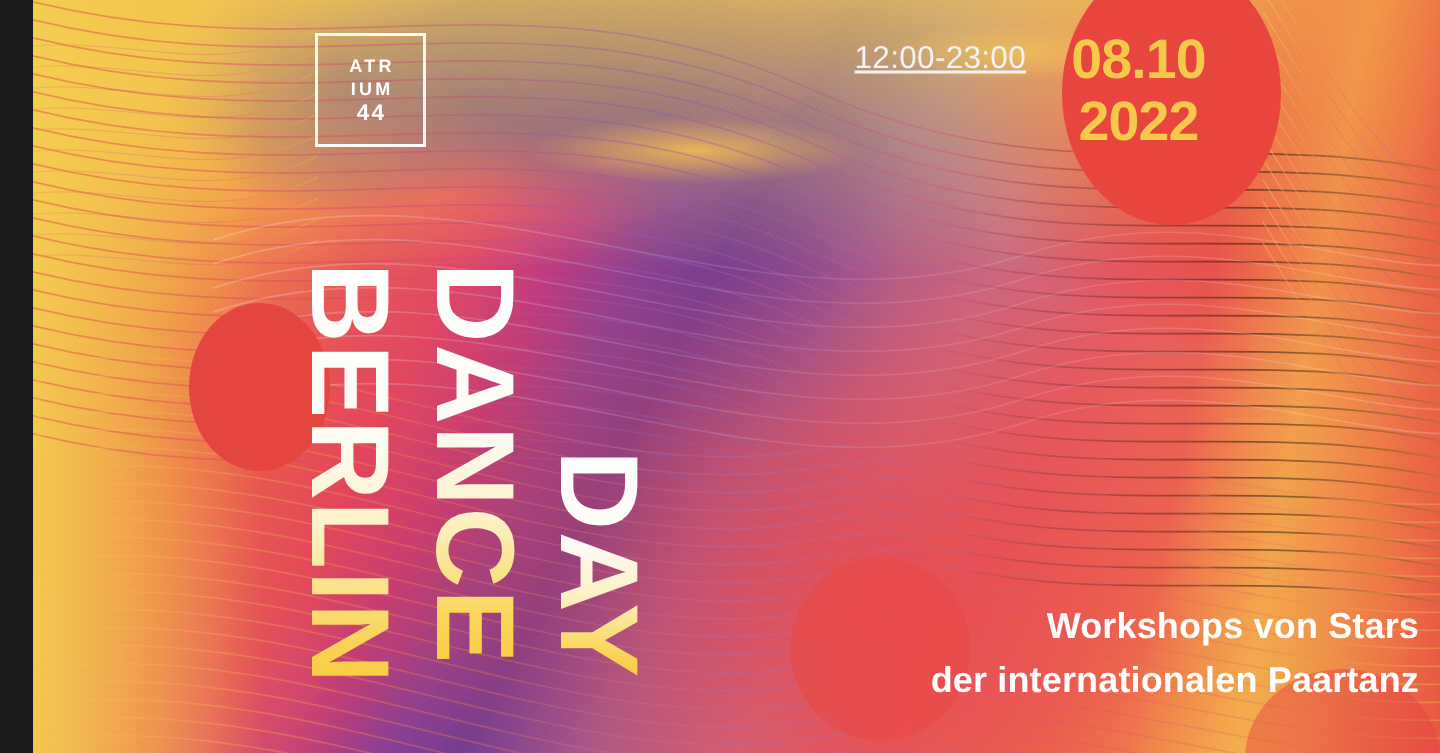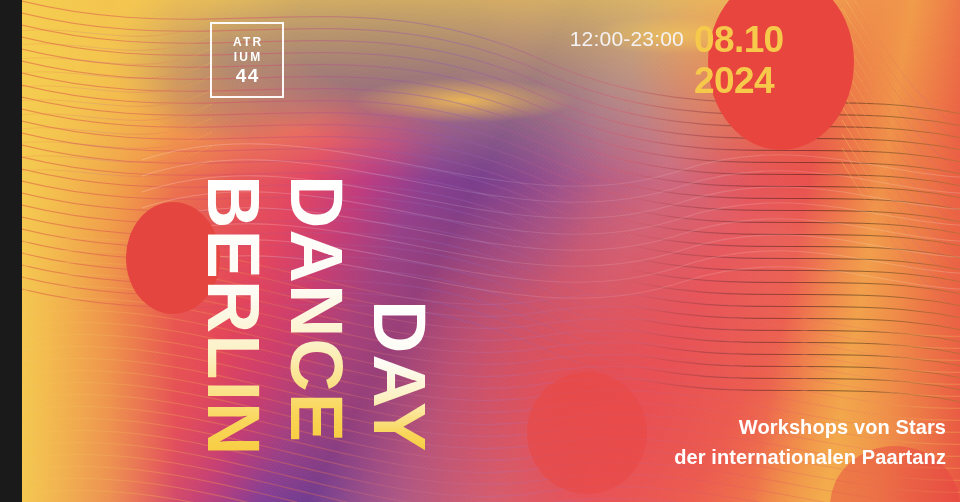--- a/index.html
+++ b/index.html
@@ -124,21 +124,21 @@
   .logo-line {
     color: #ffffff;
     font-size: 12px;
     font-weight: 700;
     letter-spacing: 2.2px;
     line-height: 1;
     text-indent: 2.2px;
   }
   .logo-num {
     color: #ffffff;
-    font-size: 19px;
+    font-size: 15px;
     font-weight: 700;
     letter-spacing: 1.5px;
     line-height: 1;
     text-indent: 1.5px;
     text-align: right;
   }
 
   
   .headline {
     position: absolute;
@@ -155,28 +155,29 @@
     letter-spacing: -0.1px;
     white-space: nowrap;
   }
   .headline-time {
     color: #f4f2f4;
     font-weight: 400;
     font-size: 21px;
     line-height: 1.42;
     letter-spacing: 0.2px;
     padding-top: 2px;
+    text-decoration: underline;
   }
 
   
   .date-block {
     position: absolute;
     left: 672px; top: 20px;
     width: 130px;
-    text-align: left;
+    text-align: center;
     z-index: 7;
   }
   .date-day, .date-year {
     color: #f6c94b;
     font-weight: 700;
     font-size: 37px;
     line-height: 1.1;
     letter-spacing: -0.6px;
   }
 
@@ -203,21 +204,21 @@
   
   .footer {
     position: absolute;
     right: 36px; bottom: 30px;
     text-align: right;
     z-index: 6;
   }
   .footer-line {
     color: #ffffff;
     font-weight: 700;
-    font-size: 20px;
+    font-size: 24px;
     line-height: 1.5;
     letter-spacing: 0.1px;
     white-space: nowrap;
   }
 </style>
 </head>
 <body>
 
 <div class="poster">
 
@@ -360,21 +361,21 @@
     <div class="logo-line">IUM</div>
     <div class="logo-num">44</div>
   </div>
 
   <div class="headline">
     <div class="headline-time">12:00-23:00</div>
   </div>
 
   <div class="date-block">
     <div class="date-day">08.10</div>
-    <div class="date-year">2024</div>
+    <div class="date-year">2022</div>
   </div>
 
   <div class="vertical-word word-berlin">BERLIN</div>
   <div class="vertical-word word-dance">DANCE</div>
   <div class="vertical-word word-day">DAY</div>
 
   <div class="footer">
     <div class="footer-line">Workshops von Stars</div>
     <div class="footer-line">der internationalen Paartanz</div>
   </div>

